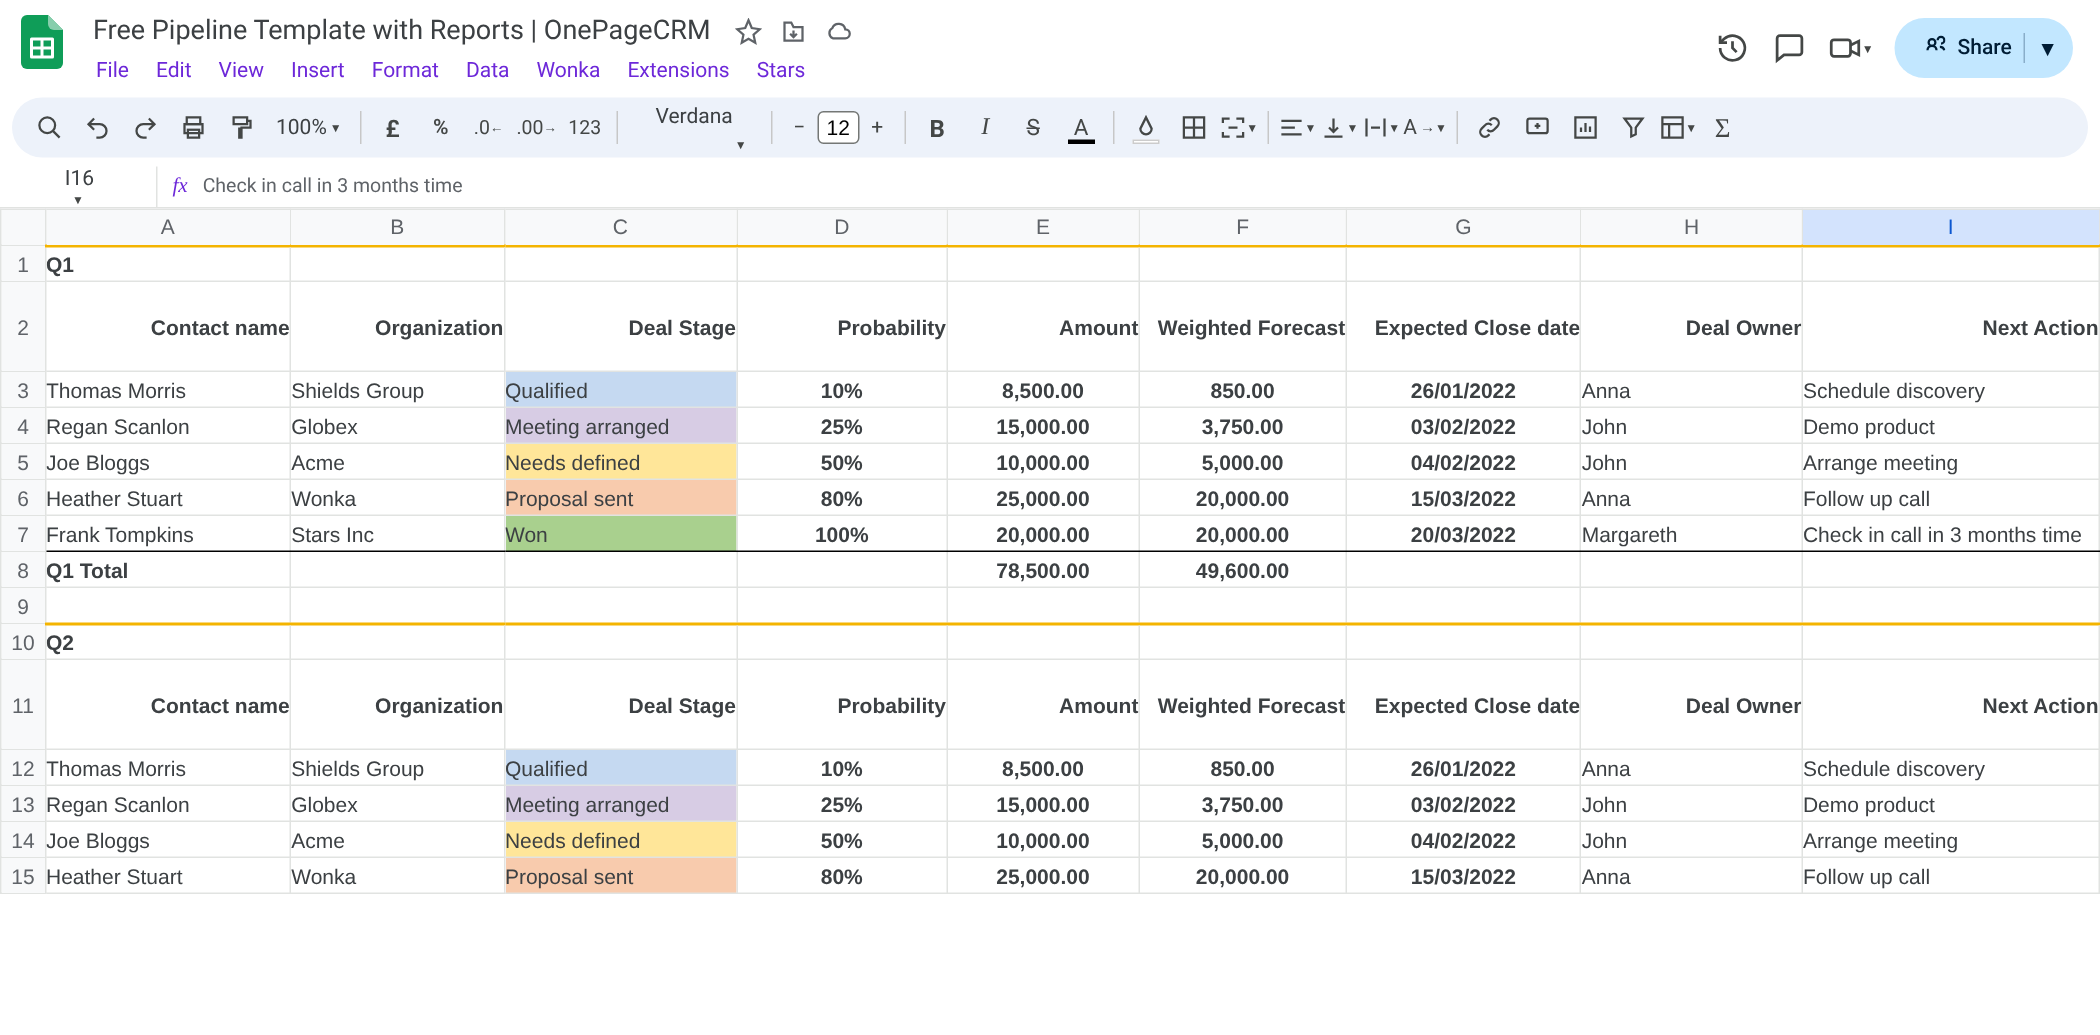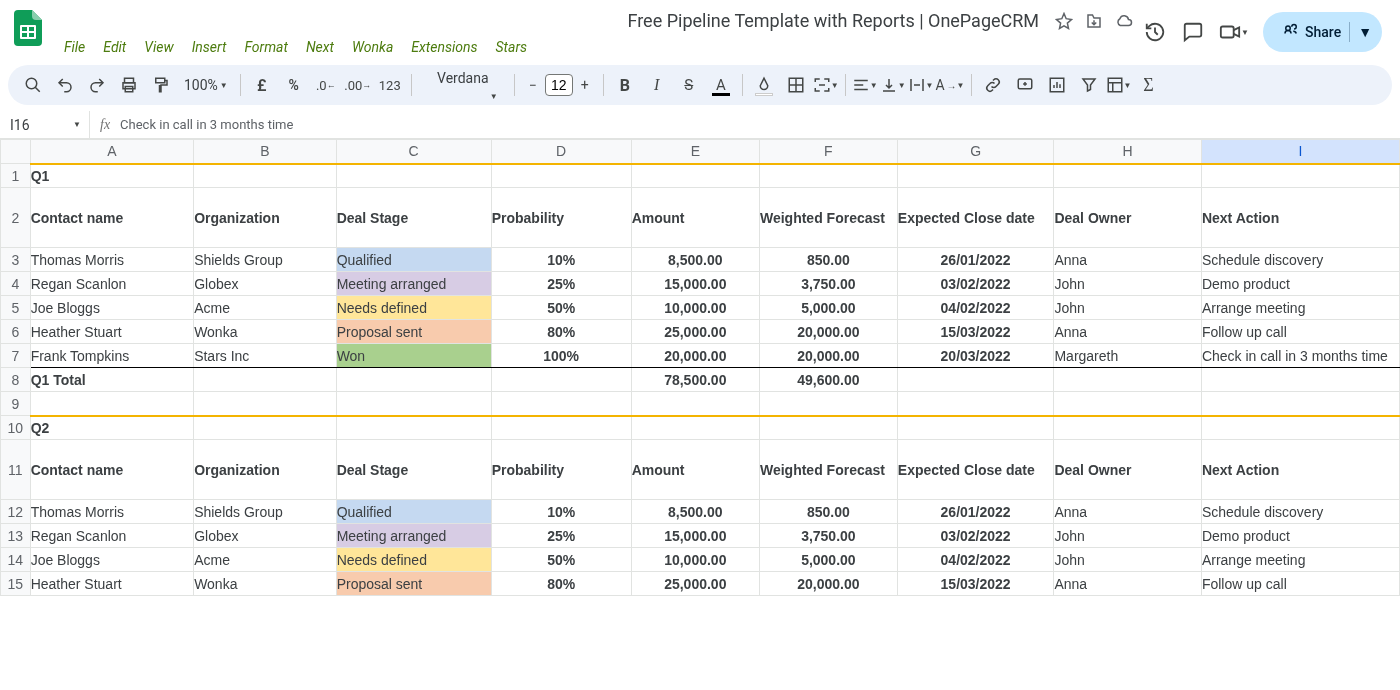--- a/index.html
+++ b/index.html
@@ -35,25 +35,25 @@
     display:flex;
     align-items:flex-start;
     padding:8px 8px 0 8px;
     gap:8px;
   }
   .sheets-logo{
     width:40px;height:40px;display:flex;align-items:center;justify-content:center;flex:0 0 40px;
   }
   .sheets-logo svg{width:28px;height:36px;}
   .title-stack{flex:1;min-width:0;}
-  .doc-title-row{display:flex;align-items:center;gap:8px;justify-content:flex-end;}
+  .doc-title-row{display:flex;align-items:center;gap:8px;}
   .doc-title{font-size:18px;color:#3c4043;padding:2px 6px;border-radius:4px;}
   .title-icon{color:#5f6368;display:inline-flex;align-items:center;justify-content:center;width:22px;height:22px;}
   .menubar{display:flex;gap:2px;margin-top:2px;}
-  .menubar .menu-item{padding:4px 8px;font-size:14px;color:#4d7c0f;border-radius:4px;cursor:pointer;font-style:italic;}
+  .menubar .menu-item{padding:4px 8px;font-size:14px;color:#6d28d9;border-radius:4px;cursor:pointer;}
   .titlebar-right{display:flex;align-items:center;gap:14px;padding-right:10px;padding-top:4px;}
   .titlebar-right .hdr-icon{width:24px;height:24px;display:flex;align-items:center;justify-content:center;color:#5f6368;border-radius:50%;}
   .share-btn{display:flex;align-items:center;gap:8px;background:#c2e7ff;border-radius:40px;height:40px;padding:0 10px 0 16px;font-weight:500;font-size:14px;color:#001d35;}
   .share-caret{border-left:1px solid #89aec9;padding-left:8px;height:20px;display:flex;align-items:center;}
   
   .toolbar{
     margin:6px 8px 0 8px;
     background:#edf2fa;
     border-radius:24px;
     height:40px;
@@ -76,38 +76,38 @@
   .fill-color::after{content:"";position:absolute;bottom:4px;left:6px;right:6px;height:3px;background:#fff;border:1px solid #ccc;box-sizing:border-box;}
   .dd-caret{font-size:8px;margin-left:-2px;color:#444746;}
   
   .namebar{
     display:flex;
     align-items:center;
     border-bottom:1px solid var(--g-border);
     height:28px;
     margin-top:6px;
   }
-  .name-box{width:90px;display:flex;align-items:center;justify-content:space-between;padding:0 8px 0 10px;font-size:14px;color:#3c4043;border-right:1px solid var(--g-border);height:100%;}
-  .fx{font-style:italic;color:#737373;padding:0 10px;font-family:serif;font-size:14px;}
+  .name-box{width:105px;display:flex;align-items:center;justify-content:space-between;padding:0 8px 0 10px;font-size:14px;color:#3c4043;border-right:1px solid var(--g-border);height:100%;flex-direction:column;}
+  .fx{font-style:italic;color:#6d28d9;padding:0 10px;font-family:serif;font-size:14px;}
   .formula-input{flex:1;font-size:13px;color:#5f6368;}
   
   .grid-scroll{overflow:auto;height:calc(690px - 157px);}
   table.sheet{border-collapse:collapse;table-layout:fixed;}
   .sheet th,.sheet td{border:1px solid var(--g-border);padding:0;font-family:Verdana,Arial,sans-serif;font-size:14px;}
   .corner{width:32px;height:24px;background:var(--g-col-header);border-bottom:1px solid var(--g-border-dark);position:sticky;left:0;top:0;z-index:3;}
   .col-header{height:24px;background:var(--g-col-header);text-align:center;font-family:Arial,sans-serif;font-size:11px;color:#5f6368;font-weight:normal;border-bottom:1px solid var(--g-border-dark);position:sticky;top:0;z-index:2;}
   .col-header.selected{background:#d3e3fd;color:#0b57d0;}
   .row-header{width:32px;background:var(--g-row-header);text-align:center;font-family:Arial,sans-serif;font-size:11px;color:#5f6368;font-weight:normal;position:sticky;left:0;z-index:1;}
   .cell{height:24px;padding:2px 6px;white-space:nowrap;overflow:hidden;text-overflow:clip;vertical-align:middle;}
   .cell.tall{height:60px;}
   
   .bold{font-weight:700;}
   .right{text-align:center;font-weight:bold;}
   .section-top{border-top:2px solid var(--g-orange-border)!important;margin-top:32px;}
-  .hdr-cell{font-weight:700;text-align:left;vertical-align:middle;}
+  .hdr-cell{font-weight:700;text-align:right;vertical-align:middle;}
   .black-line-bottom td.cell{border-bottom:1px solid #000;}
   .stage-qualified{background:var(--stage-qualified);}
   .stage-meeting{background:var(--stage-meeting);}
   .stage-needs{background:var(--stage-needs);}
   .stage-proposal{background:var(--stage-proposal);}
   .stage-won{background:var(--stage-won);}
   .col-A{width:175px;}
   .col-B{width:152px;}
   .col-C{width:163px;}
   .col-D{width:152px;}
@@ -152,21 +152,21 @@
             <path d="M18 18a4 4 0 0 0 0-8 6 6 0 0 0-11.5-1A5 5 0 0 0 7 18z"></path>
           </svg>
         </span>
     </div>
     <div class="menubar">
       <span class="menu-item">File</span>
       <span class="menu-item">Edit</span>
       <span class="menu-item">View</span>
       <span class="menu-item">Insert</span>
       <span class="menu-item">Format</span>
-      <span class="menu-item">Next</span>
+      <span class="menu-item">Data</span>
       <span class="menu-item">Wonka</span>
       <span class="menu-item">Extensions</span>
       <span class="menu-item">Stars</span>
     </div>
   </div>
   <div class="titlebar-right">
     <span class="hdr-icon">
         <svg width="22" height="22" viewBox="0 0 24 24" fill="none" stroke="#444746" stroke-width="2">
           <path d="M3 12a9 9 0 1 0 3-6.7L3 8"></path>
           <path d="M3 3v5h5"></path>

